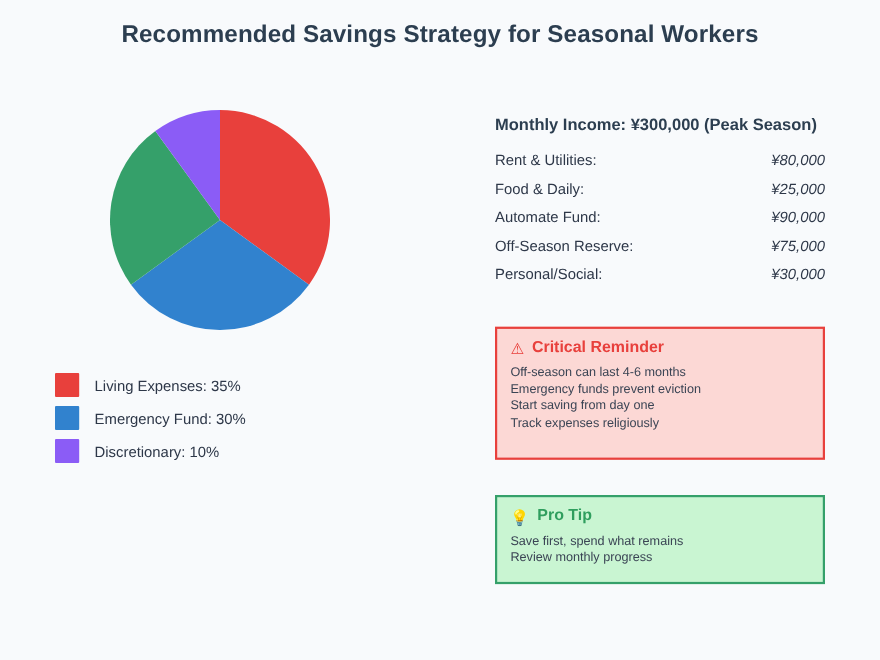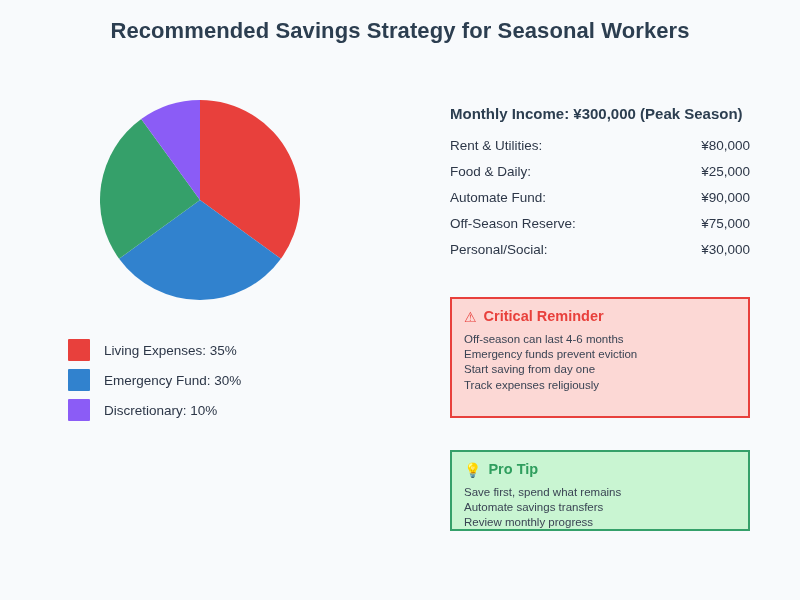--- a/index.html
+++ b/index.html
@@ -39,21 +39,21 @@
   }
   #pie-chart {
     width: 200px;
     height: 200px;
     display: block;
   }
 
   
   #chart-legend {
     position: absolute;
-    left: 68px;
+    left: 50px;
     top: 339px;
     width: 340px;
   }
   .legend-item {
     display: flex;
     align-items: center;
     height: 22px;
     margin-bottom: 8px;
   }
   .legend-swatch {
@@ -85,21 +85,21 @@
   }
   .budget-row {
     display: flex;
     justify-content: space-between;
     align-items: baseline;
     font-size: 13.5px;
     color: #2d3748;
     margin-bottom: 11px;
   }
   .budget-row .budget-label { white-space: nowrap; }
-  .budget-row .budget-value { white-space: nowrap; }
+  .budget-row .budget-value { white-space: nowrap; font-style: italic; }
 
   
   .callout {
     position: absolute;
     left: 450px;
     width: 300px;
     box-sizing: border-box;
     border-width: 2px;
     border-style: solid;
     padding: 10px 12px 12px 12px;
@@ -211,16 +211,15 @@
     </div>
 </div>
 
 <div id="pro-tip-box" class="callout">
   <div class="callout-heading">
     <span class="callout-icon">💡</span>
     <span>Pro Tip</span>
   </div>
   <div id="pro-tip-lines">
       <div class="callout-line">Save first, spend what remains</div>
-      <div class="callout-line">Automate savings transfers</div>
       <div class="callout-line">Review monthly progress</div>
     </div>
 </div>
 
 </body></html>

